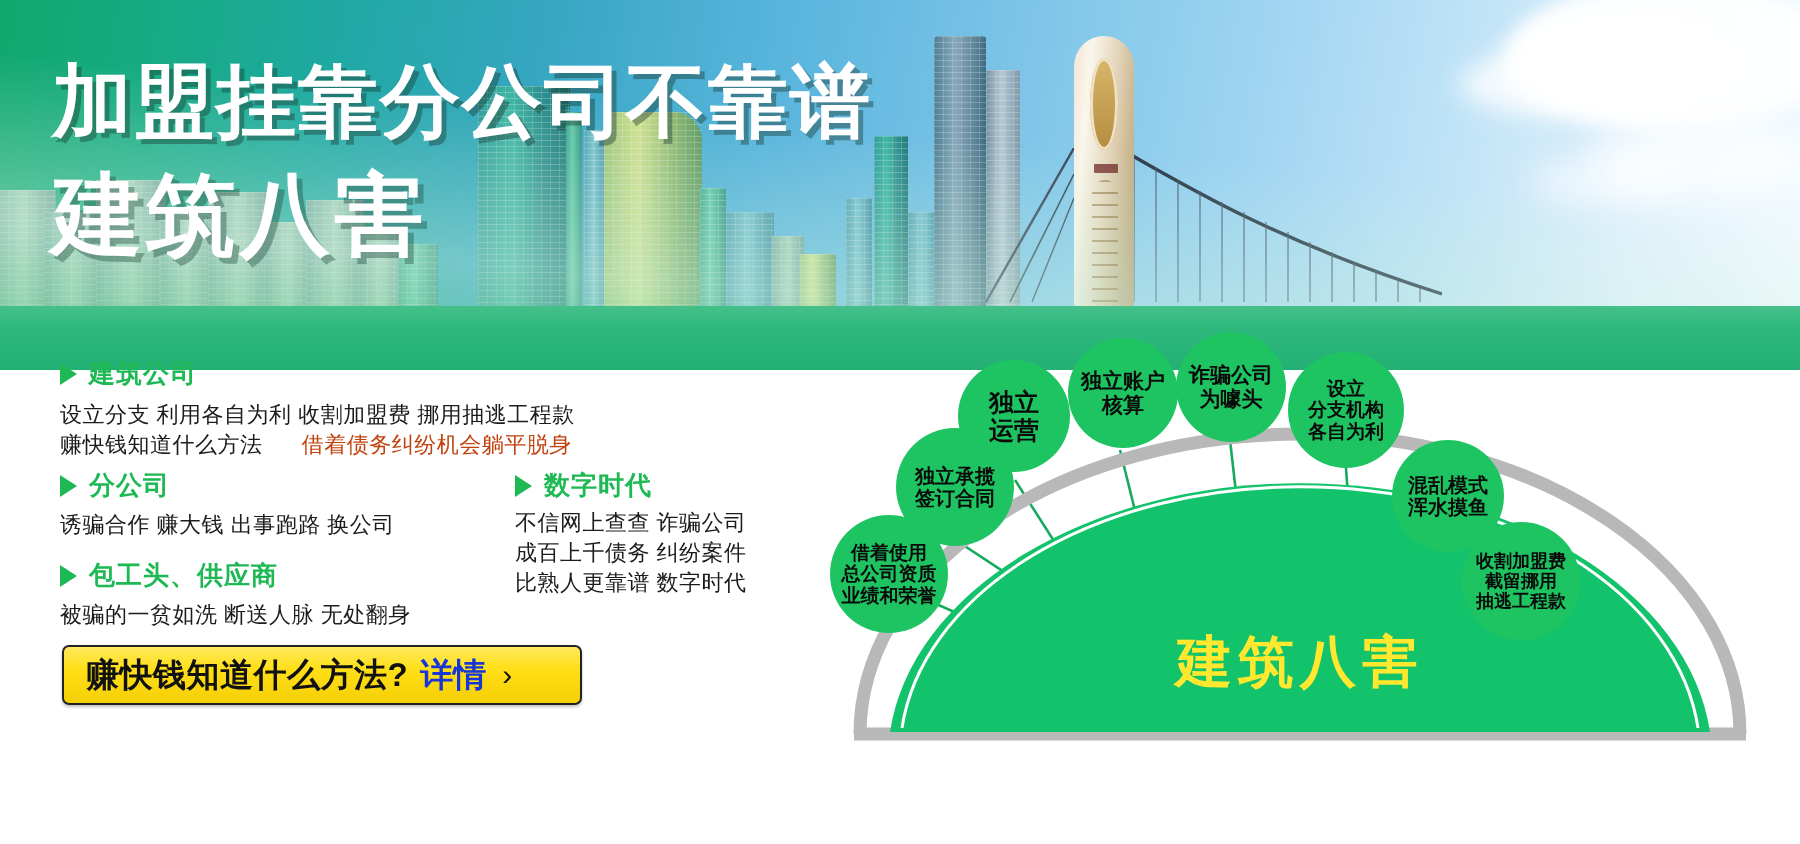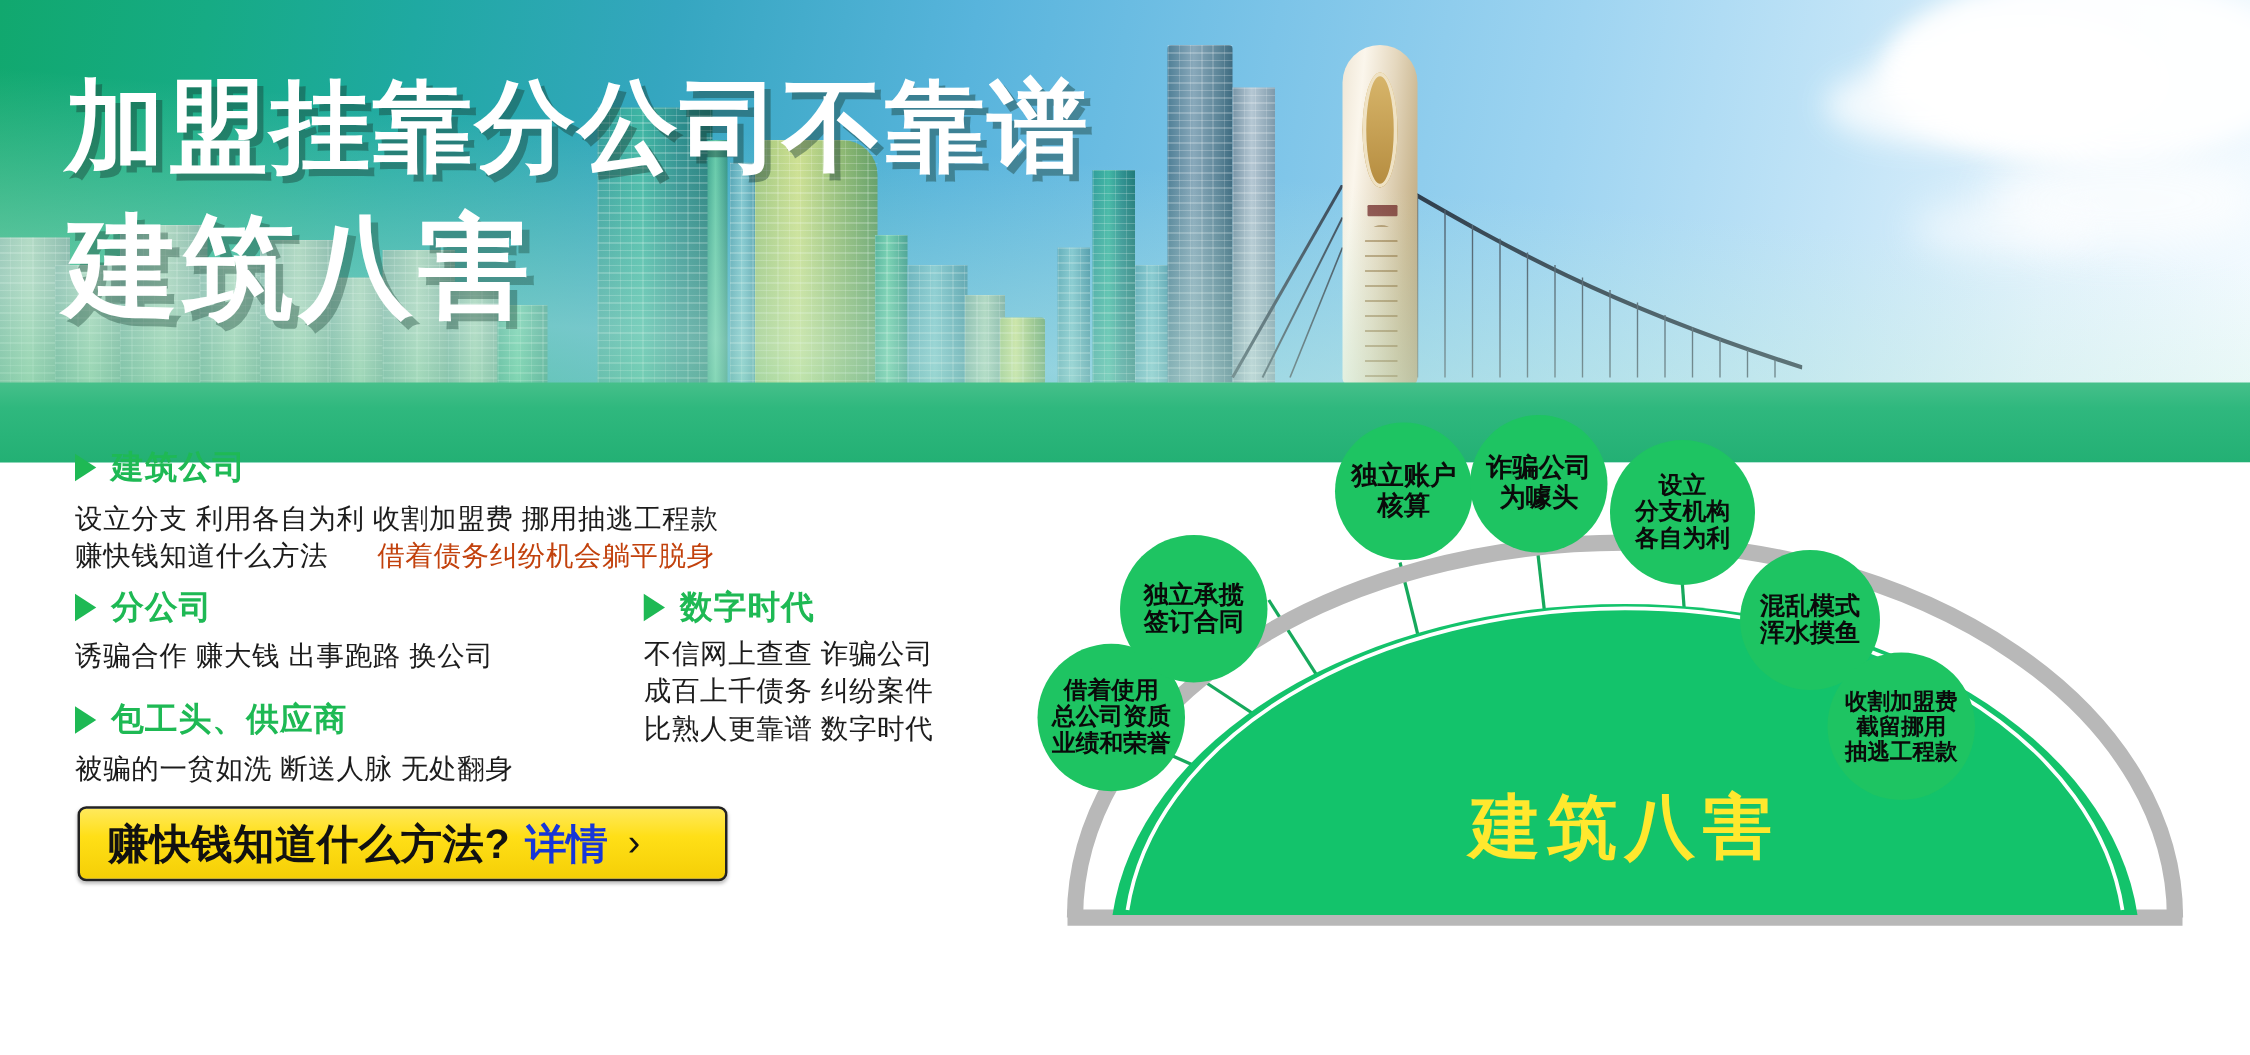--- a/index.html
+++ b/index.html
@@ -300,20 +300,26 @@
       </div>
     </div>
 
     <div class="bub" style="left:96px;top:98px;width:118px;height:118px;font-size:20px;">
       <div>
         <div>独立承揽</div>
         <div>签订合同</div>
       </div>
     </div>
 
+    <div class="bub" style="left:158px;top:30px;width:112px;height:112px;font-size:25px;">
+      <div>
+        <div>独立</div>
+        <div>运营</div>
+      </div>
+    </div>
 
     <div class="bub" style="left:268px;top:8px;width:110px;height:110px;font-size:21px;">
       <div>
         <div>独立账户</div>
         <div>核算</div>
       </div>
     </div>
 
     <div class="bub" style="left:376px;top:2px;width:110px;height:110px;font-size:21px;">
       <div>

